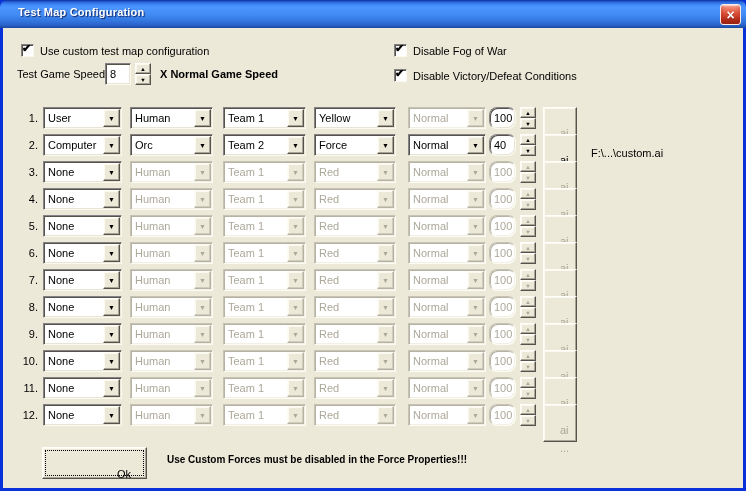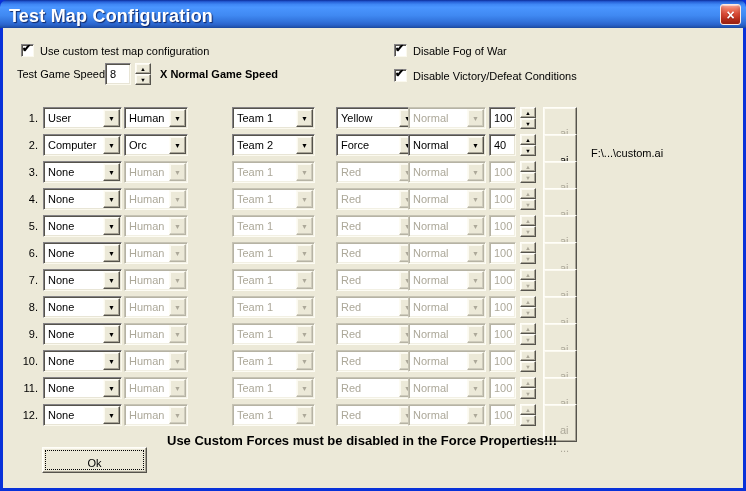--- a/index.html
+++ b/index.html
@@ -14,22 +14,22 @@
 
   
   .titlebar {
     position:absolute; left:0; top:0; width:746px; height:28px;
     border-radius:7px 7px 0 0;
     background:linear-gradient(180deg,
       #0B2A94 0%, #1E50C8 4%, #2E6CE0 9%, #3F87F5 16%, #4A95FF 26%,
       #4089F2 55%, #3375DE 75%, #2A64CC 88%, #2154B0 96%, #1A459A 100%);
   }
   .title {
-    position:absolute; left:9px; top:6px;
-    color:#fff; font-size:18px; font-weight:bold;
+    position:absolute; left:18px; top:6px;
+    color:#fff; font-size:11px; font-weight:bold;
     text-shadow:1px 1px 1px rgba(10,25,80,.85);
     letter-spacing:.2px; white-space:nowrap;
   }
   .close-btn {
     position:absolute; right:5px; top:4px; width:21px; height:21px;
     border:1px solid #FFE9DE; border-radius:3px;
     background:linear-gradient(180deg,#F8AA9B 0%,#EE7A63 20%,#DD503A 45%,#CC3A24 72%,#AE2F1B 100%);
     box-shadow:inset 0 -5px 5px rgba(110,10,0,.35), inset 0 1px 0 rgba(255,255,255,.5);
     display:flex; align-items:center; justify-content:center;
     color:#fff; font-size:14px; font-weight:bold;
@@ -96,44 +96,44 @@
   .combo-btn .icon { font-size:7px; line-height:1; color:#000; padding-top:1px; }
   .combo.disabled .combo-text { color:#ACA899; }
   .combo.disabled .combo-btn { border-color:#FDFCF4 #B6B3A4 #B6B3A4 #FDFCF4; box-shadow:inset -1px -1px 0 #CFCCBD, inset 1px 1px 0 #FBF9F0; }
   .combo.disabled .combo-btn .icon { color:#ACA899; }
 
   
   #rows { position:absolute; left:0; top:79px; width:740px; }
   .player-row { position:relative; height:22px; margin-bottom:5px; }
   .row-num { position:absolute; left:0; top:0; width:35px; text-align:right; line-height:22px; }
   .c-slot     { left:40px;  width:79px; }
-  .c-race     { left:121px; width:64px;text-align:right; }
-  .c-team     { left:220px; width:83px;margin-left:9px; }
-  .c-color    { left:311px; width:82px;margin-left:22px; }
+  .c-race     { left:127px; width:83px;text-align:right; }
+  .c-team     { left:220px; width:83px; }
+  .c-color    { left:311px; width:82px; }
   .c-diff     { left:405px; width:78px; }
-  .c-handicap { left:486px; width:27px; }
+  .c-handicap { left:486px; width:27px;border-radius:8px; }
   .c-spin     { left:517px; }
   .ai-btn {
     position:absolute; left:540px; top:0; width:33px; height:38px;
     font-family:"Liberation Sans", sans-serif; font-size:11px; color:#000;
     text-align:center; line-height:18px; padding:16px; cursor:default;
   }
   .ai-btn.disabled { color:#ACA899; }
   .path { position:absolute; left:588px; top:8px; line-height:22px; white-space:nowrap; }
 
   
   .ok-btn {
     position:absolute; left:39px; top:419px; width:105px; height:26px;
     font-family:"Liberation Sans", sans-serif; font-size:11px; color:#000;
-    text-align:center; line-height:22px; padding:4px;
+    text-align:right; line-height:22px; padding:15px;
     outline:1px dotted #000; outline-offset:-4px; cursor:default;
   }
   .message {
-    position:absolute; left:164px; top:400px; height:26px; line-height:26px;
-    font-weight:bold; font-size:13px; white-space:nowrap;
+    position:absolute; left:164px; top:419px; height:26px; line-height:26px;
+    font-weight:bold; font-size:10px; white-space:nowrap;
   }
 </style>
 </head>
 <body>
 
 <div class="window">
 
   <div class="titlebar">
     <span class="title">Test Map Configuration</span>
     <div class="close-btn">

